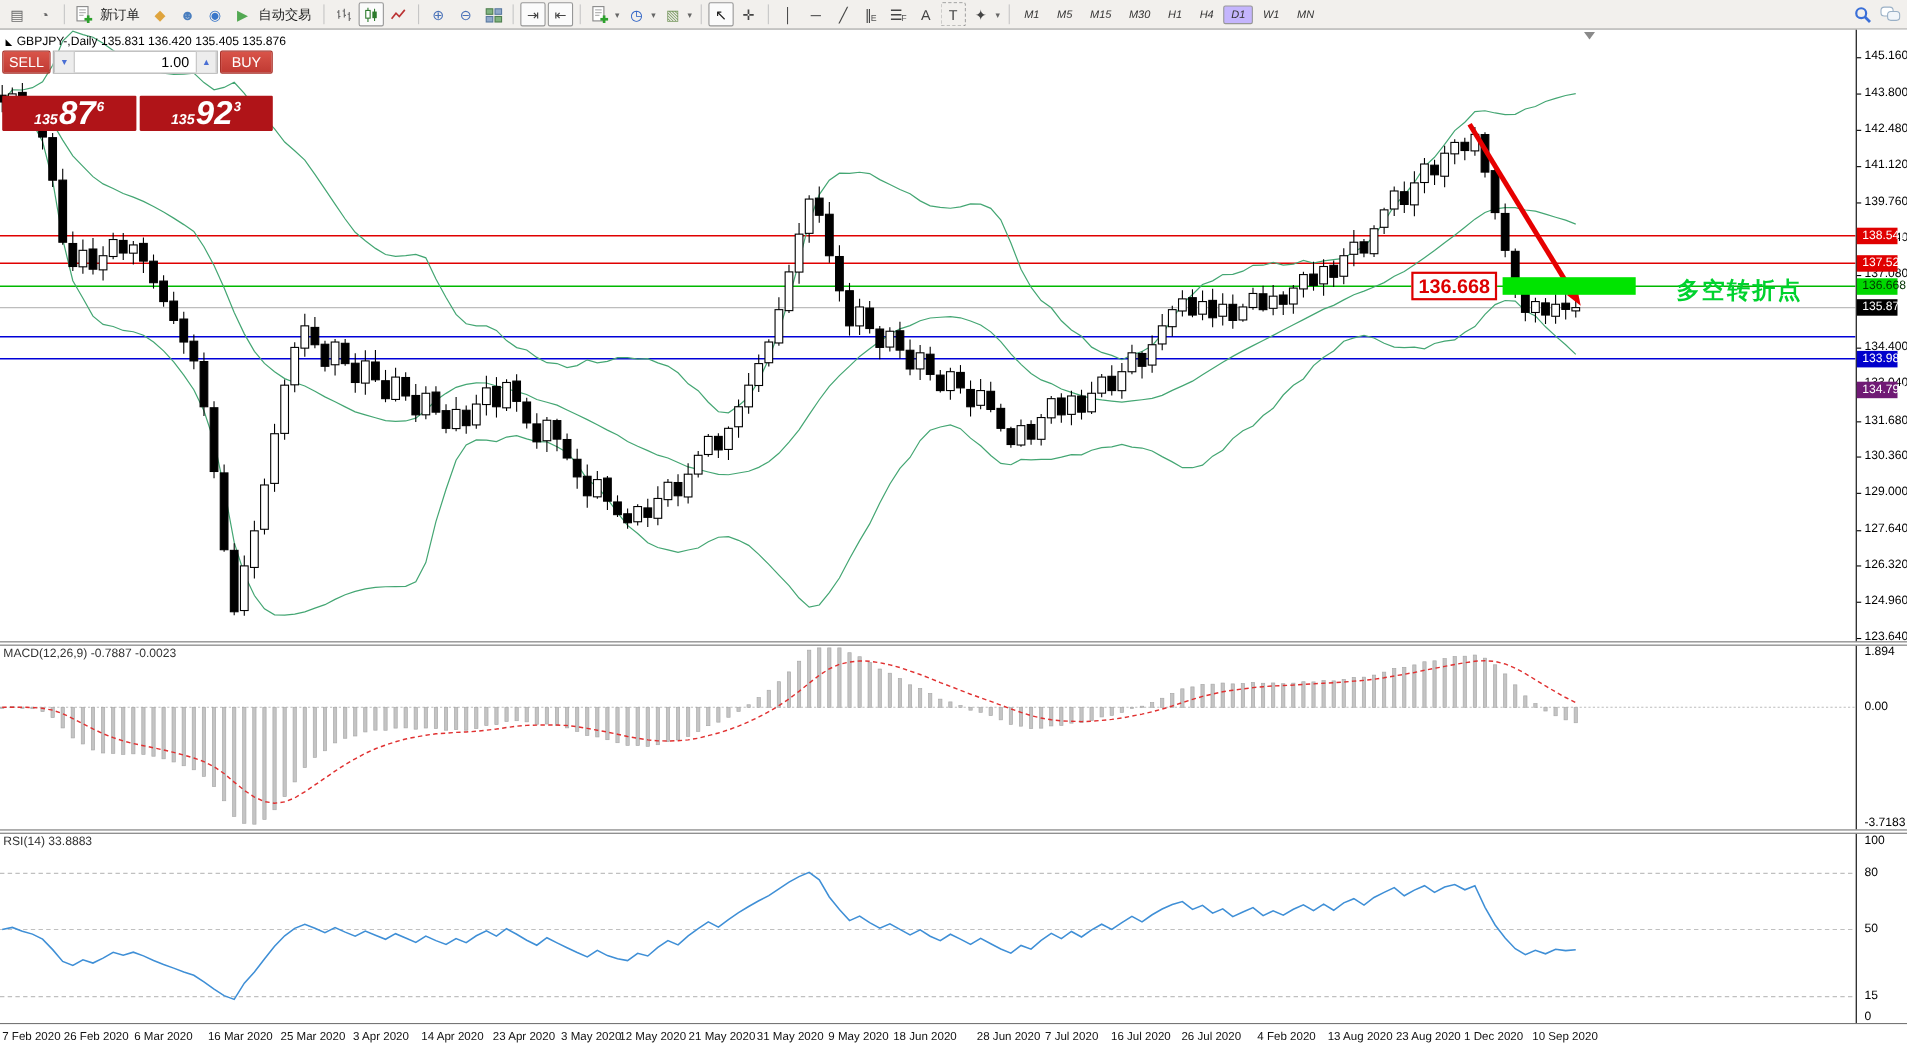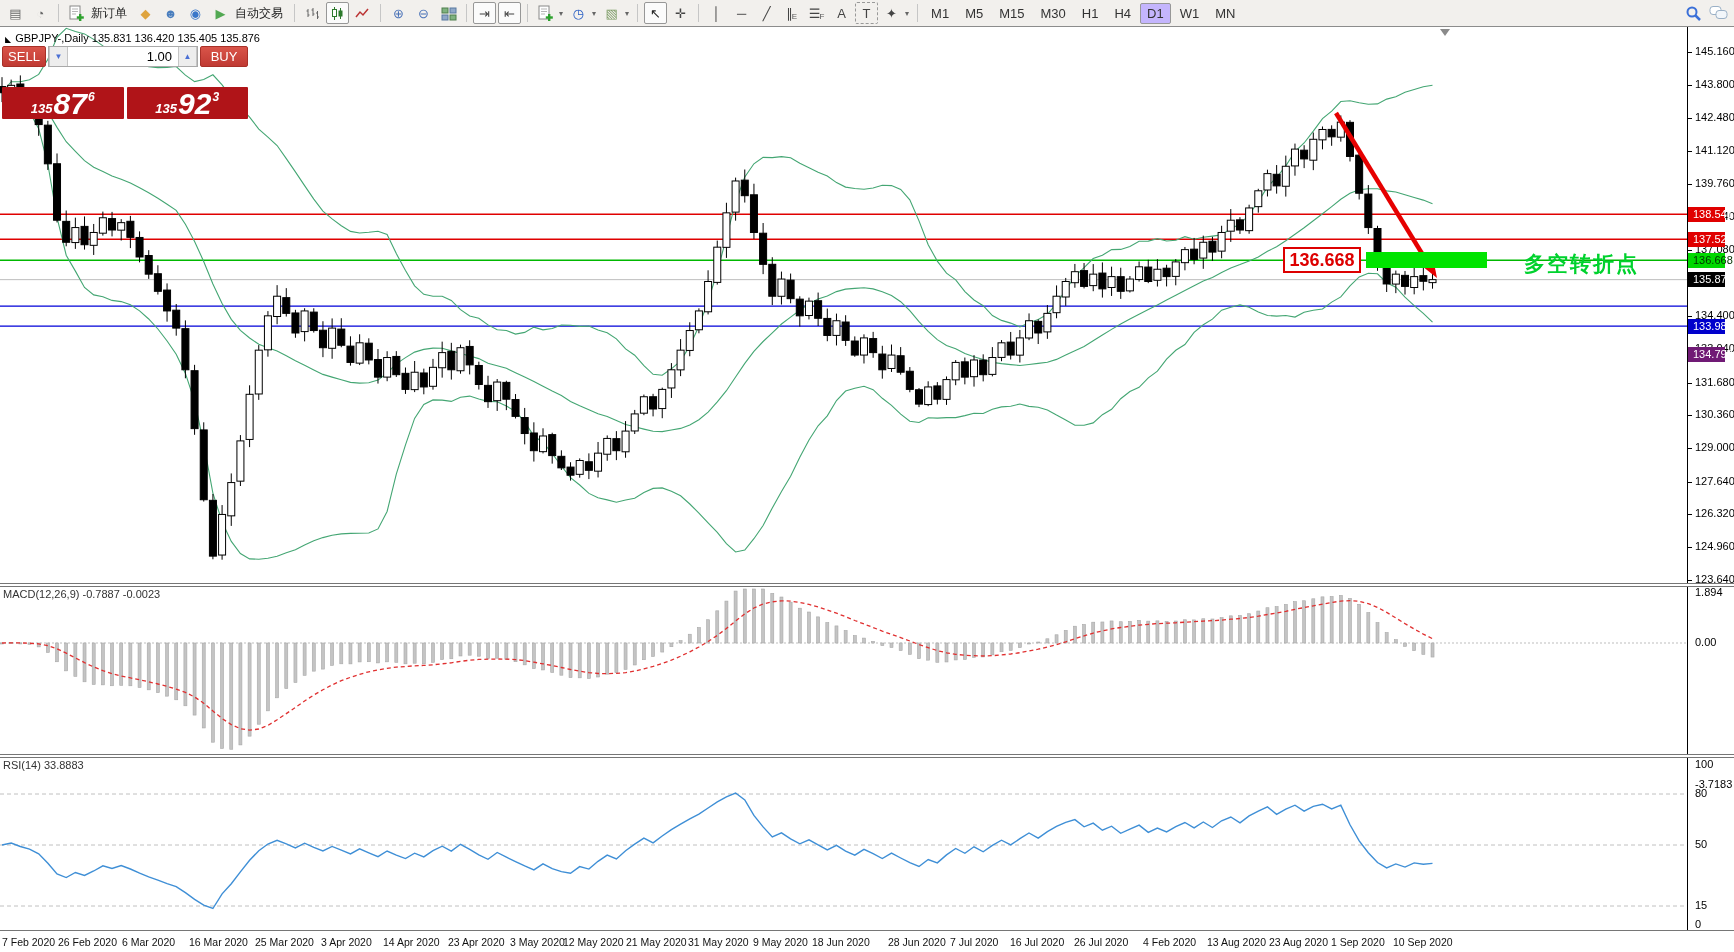--- a/index.html
+++ b/index.html
@@ -9,21 +9,21 @@
   #toolbar{position:absolute;top:0;left:0;width:1734px;height:27px;background:#f2f0ed;
     border-bottom:1px solid #8c8c8c;display:flex;align-items:center;padding:0 4px;gap:2px;box-sizing:border-box;}
   .tbi{height:20px;min-width:21px;display:flex;align-items:center;justify-content:center;
     font-size:13px;color:#555;border:1px solid transparent;border-radius:2px;cursor:default;}
   .tbi.active{background:#fbfbfb;border-color:#979797;}
   .tbi svg{display:block;}
   .tbsep{width:1px;height:18px;background:#c6c6c6;margin:0 4px;}
   .tbl{font-size:12px;color:#222;margin:0 5px 0 1px;white-space:nowrap;}
   .tbdd{font-size:8px;color:#666;margin:0 2px 0 0;}
   .tbsub{font-size:8px;margin-left:-1px;align-self:flex-end;padding-bottom:2px;color:#555;}
-  .tf{font-size:13px;color:#333;padding:2px 6px;border:1px solid transparent;border-radius:2px;}
+  .tf{font-size:10px;color:#333;padding:2px 6px;border:1px solid transparent;border-radius:2px;font-style:italic;}
   .tf.active{border-color:#979797;background:#c4b5fd;}
   .tbspacer{flex:1;}
   
   #chart-area{position:absolute;top:27px;left:0;width:1734px;height:925px;background:#fff;}
   #main-svg{position:absolute;top:0;left:0;}
   #macd-svg{position:absolute;top:559px;left:0;}
   #rsi-svg{position:absolute;top:730px;left:0;}
   .pane-sep{position:absolute;left:0;width:1734px;height:2px;background:#fff;
     border-top:1px solid #767676;border-bottom:1px solid #767676;z-index:3;}
   #sep1{top:556px;} #sep2{top:727px;}
@@ -760,21 +760,21 @@
         <div class="axlab" style="top: 447.59px;">127.640</div>
         <div class="axdash" style="top: 454.59px;"></div>
         <div class="axlab" style="top: 479.957px;">126.320</div>
         <div class="axdash" style="top: 486.957px;"></div>
         <div class="axlab" style="top: 513.304px;">124.960</div>
         <div class="axdash" style="top: 520.304px;"></div>
         <div class="axlab" style="top: 545.67px;">123.640</div>
         <div class="axdash" style="top: 552.67px;"></div>
         <div class="axlab" style="top: 559px;">1.894</div>
         <div class="axlab" style="top: 609px;">0.00</div>
-        <div class="axlab" style="top: 715px; margin-top: 36px;">-3.7183</div>
+        <div class="axlab" style="top: 715px;">-3.7183</div>
         <div class="axlab" style="top: 731px;">100</div>
         <div class="axlab" style="top: 760px;">80</div>
         <div class="axlab" style="top: 811px;">50</div>
         <div class="axlab" style="top: 872px;">15</div>
         <div class="axlab" style="top: 891px;">0</div>
         <div class="axmark" style="top: 179.798px; background: rgb(224, 0, 0); color: rgb(255, 255, 255);">138.541</div>
         <div class="axmark" style="top: 204.759px; background: rgb(224, 0, 0); color: rgb(255, 255, 255);">137.523</div>
         <div class="axmark" style="top: 225.724px; background: rgb(0, 216, 0); color: rgb(0, 51, 0);">136.668</div>
         <div class="axmark" style="top: 245.144px; background: rgb(0, 0, 0); color: rgb(255, 255, 255);">135.876</div>
         <div class="axmark" style="top: 271.625px; background: #701a75; color: rgb(255, 255, 255); margin-top: 48px;">134.796</div>
@@ -795,21 +795,21 @@
         <div class="datelab" style="left: 688px;">31 May 2020</div>
         <div class="datelab" style="left: 753px;">9 May 2020</div>
         <div class="datelab" style="left: 812px; text-align: right;">18 Jun 2020</div>
         <div class="datelab" style="left: 888px;">28 Jun 2020</div>
         <div class="datelab" style="left: 950px;">7 Jul 2020</div>
         <div class="datelab" style="left: 1010px;">16 Jul 2020</div>
         <div class="datelab" style="left: 1074px;">26 Jul 2020</div>
         <div class="datelab" style="left: 1143px;">4 Feb 2020</div>
         <div class="datelab" style="left: 1207px;">13 Aug 2020</div>
         <div class="datelab" style="left: 1269px;">23 Aug 2020</div>
-        <div class="datelab" style="left: 1331px;">1 Sep 2020</div>
+        <div class="datelab" style="left: 1331px;">1 Dec 2020</div>
         <div class="datelab" style="left: 1393px;">10 Sep 2020</div>
       </div>
 
     <div id="symbol-title">
       <span class="corner">◣</span><span>GBPJPY-,Daily  135.831 136.420 135.405 135.876</span>
     </div>
     <div id="macd-label">MACD(12,26,9) -0.7887 -0.0023</div>
     <div id="rsi-label">RSI(14) 33.8883</div>
     <div id="shift-triangle"></div>
 

